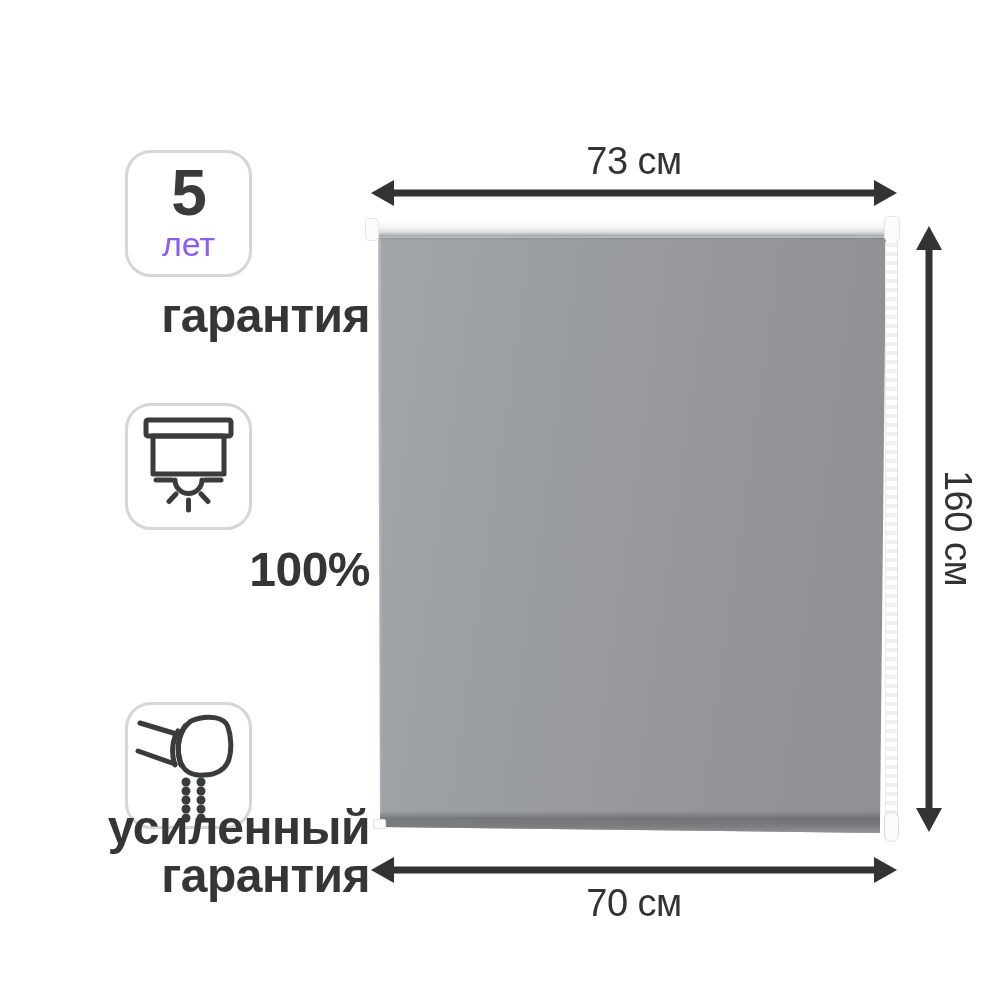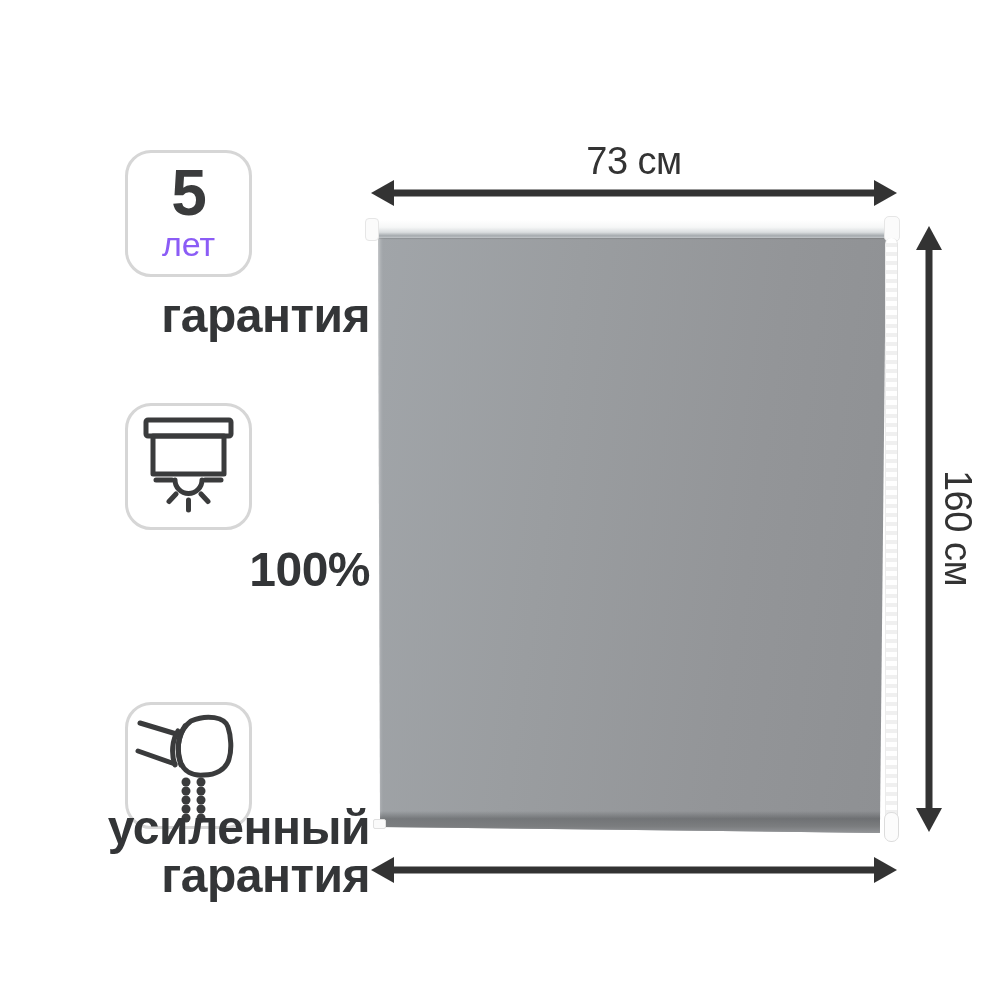--- a/index.html
+++ b/index.html
@@ -140,14 +140,15 @@
     <polygon points="3,26 29,26 16,2" fill="#333333"></polygon>
     <polygon points="3,584 29,584 16,608" fill="#333333"></polygon>
   </svg>
   <div class="dim-label dim-right">160 см</div>
 
   <svg class="dim-svg" style="left:368px;top:855px;" width="532" height="30">
     <line x1="26" y1="15" x2="506" y2="15" stroke="#333333" stroke-width="7"></line>
     <polygon points="26,2 26,28 3,15" fill="#333333"></polygon>
     <polygon points="506,2 506,28 529,15" fill="#333333"></polygon>
   </svg>
+  <div class="dim-label dim-bottom">70 см</div>
 
 </div>
 
 </body></html>

